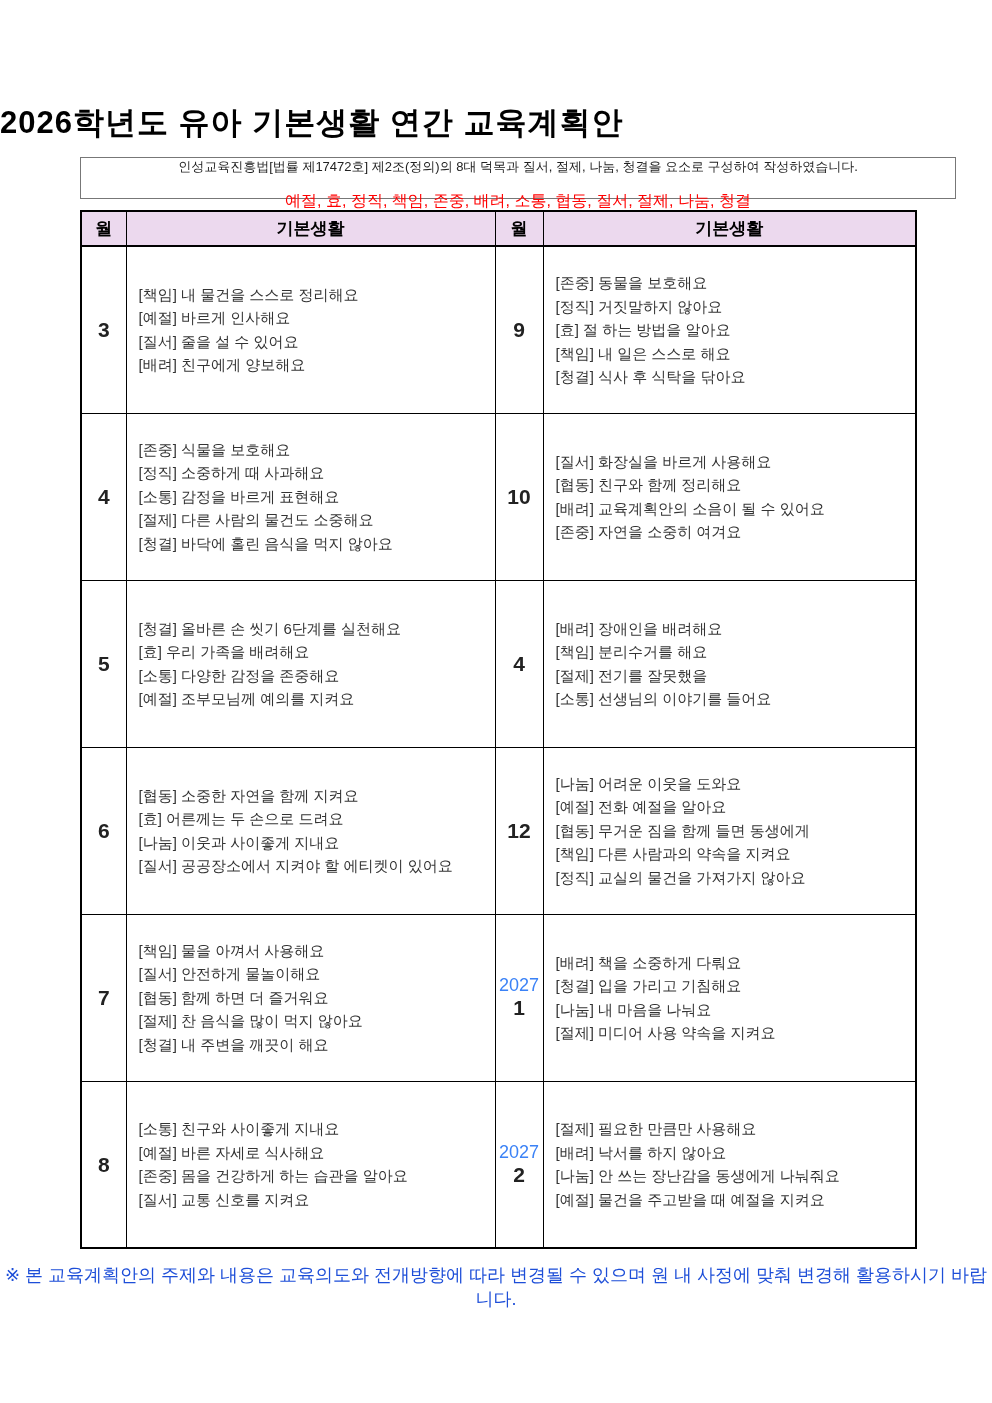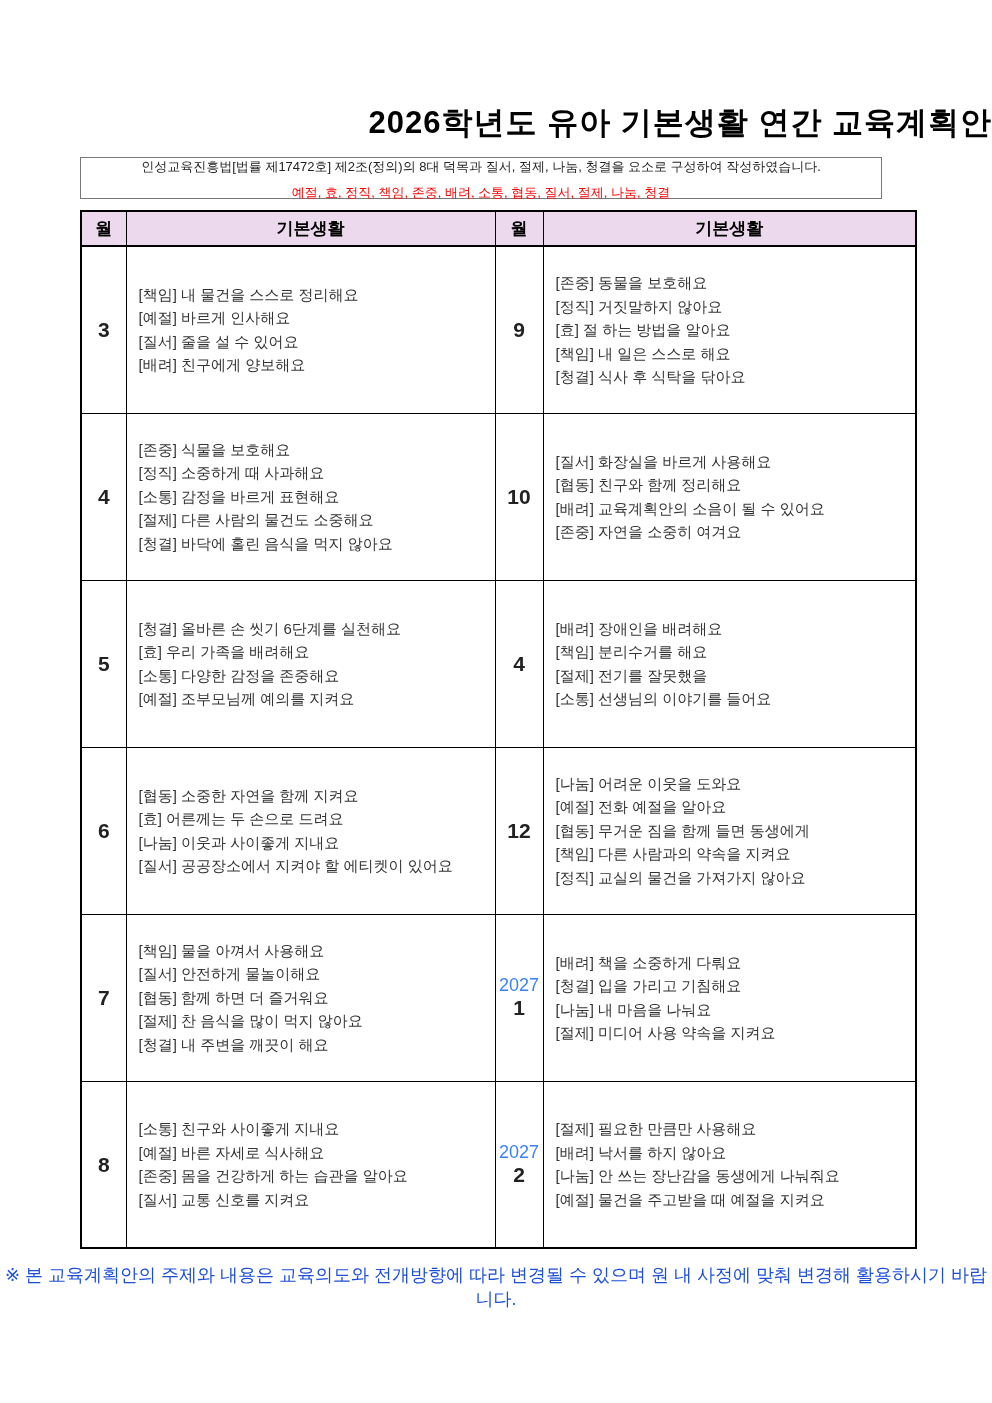--- a/index.html
+++ b/index.html
@@ -7,34 +7,34 @@
   body {
     width: 992px; height: 1403px;
     background: #ffffff;
     font-family: "Liberation Sans", "DejaVu Sans", sans-serif;
     color: #222;
   }
   .page { position: relative; width: 992px; height: 1403px; overflow: hidden; }
 
   .title {
     position: absolute; top: 102px; left: 0; width: 100%;
-    margin: 0; text-align: right;
+    margin: 0; text-align: left;
     font-size: 31px; font-weight: bold; color: #000;
     letter-spacing: 1px;
   }
 
   .subtitle-box {
-    position: absolute; top: 157px; left: 80px; width: 802px; height: 42px;
+    position: absolute; top: 157px; left: 80px; width: 876px; height: 42px;
     border: 1px solid #777;
     display: flex; flex-direction: column; justify-content: space-between;
-    text-align: center; gap: 8px;
+    text-align: center; gap: 15px;
     background: #fff;
   }
   .subtitle-line1 { font-size: 13px; color: #222; }
-  .subtitle-line2 { font-size: 13px; color: #ff0000; }
+  .subtitle-line2 { font-size: 16px; color: #ff0000; }
 
   table.plan {
     position: absolute; top: 210px; left: 80px;
     width: 835px; table-layout: fixed;
     border-collapse: collapse;
     border: 2px solid #000;
   }
   table.plan th, table.plan td { border: 1px solid #000; }
   table.plan thead th {
     height: 35px;

